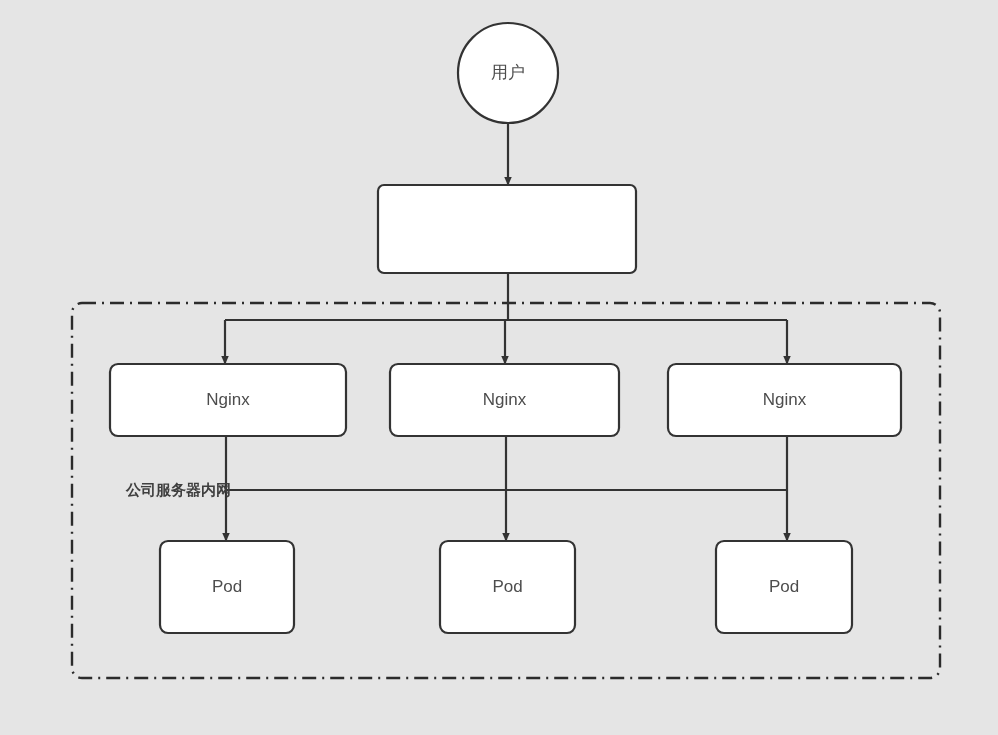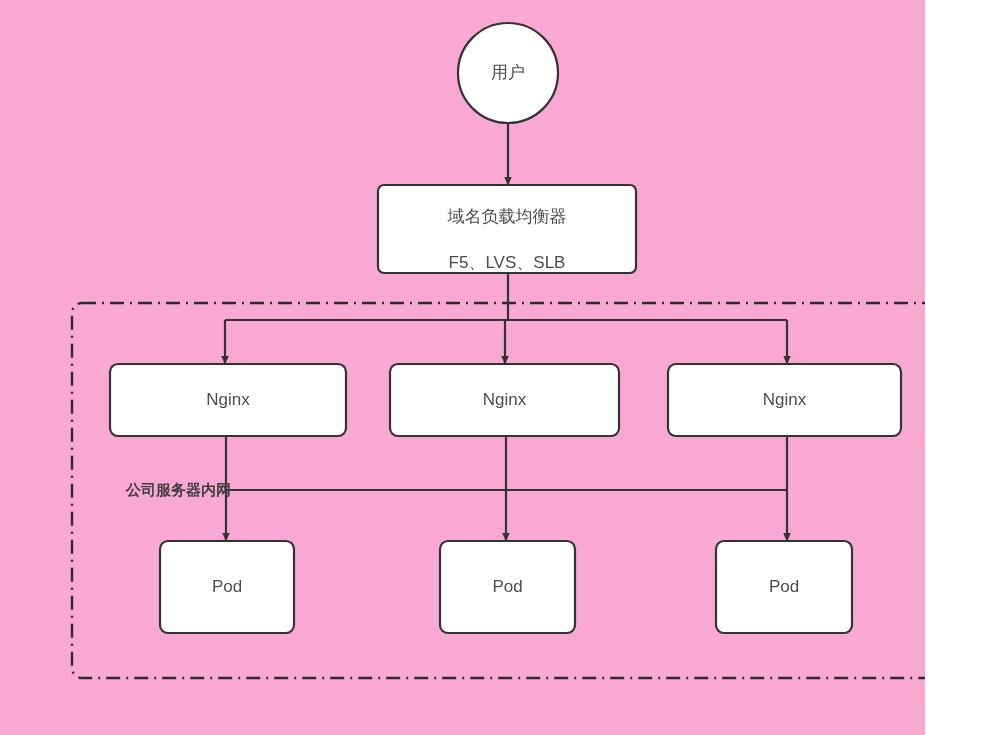--- a/index.html
+++ b/index.html
@@ -5,23 +5,23 @@
   html, body {
     margin: 0;
     padding: 0;
     background: #ffffff;
   }
   body {
     font-family: "Liberation Sans", "DejaVu Sans", sans-serif;
   }
   #diagram-root {
     position: relative;
-    width: 925px;
+    width: 998px;
     height: 735px;
-    background: #f9a8d4;
+    background: #e5e5e5;
     overflow: hidden;
   }
   .svg-layer {
     position: absolute;
     left: 0;
     top: 0;
     width: 998px;
     height: 735px;
   }
   .node-label {
@@ -116,26 +116,20 @@
     <line x1="225" y1="490" x2="787" y2="490" stroke="#333333" stroke-width="2"></line>
 
     <rect x="160" y="541" width="134" height="92" rx="8" ry="8" fill="#ffffff" stroke="#333333" stroke-width="2.2"></rect>
     <rect x="440" y="541" width="135" height="92" rx="8" ry="8" fill="#ffffff" stroke="#333333" stroke-width="2.2"></rect>
     <rect x="716" y="541" width="136" height="92" rx="8" ry="8" fill="#ffffff" stroke="#333333" stroke-width="2.2"></rect>
   </svg>
 
   <div class="node-label lbl-user">用户</div>
 
 
-  <div class="node-label lbl-lb">
-    <span>
-      <span>域名负载均衡器</span><br>
-      <span>F5、LVS、SLB</span>
-    </span>
-  </div>
 
   <div class="node-label lbl-nginx lbl-nginx-0">Nginx</div>
   <div class="node-label lbl-nginx lbl-nginx-1">Nginx</div>
   <div class="node-label lbl-nginx lbl-nginx-2">Nginx</div>
 
   <div class="node-label lbl-zone">公司服务器内网</div>
 
   <div class="node-label lbl-pod lbl-pod-0">Pod</div>
   <div class="node-label lbl-pod lbl-pod-1">Pod</div>
   <div class="node-label lbl-pod lbl-pod-2">Pod</div>

